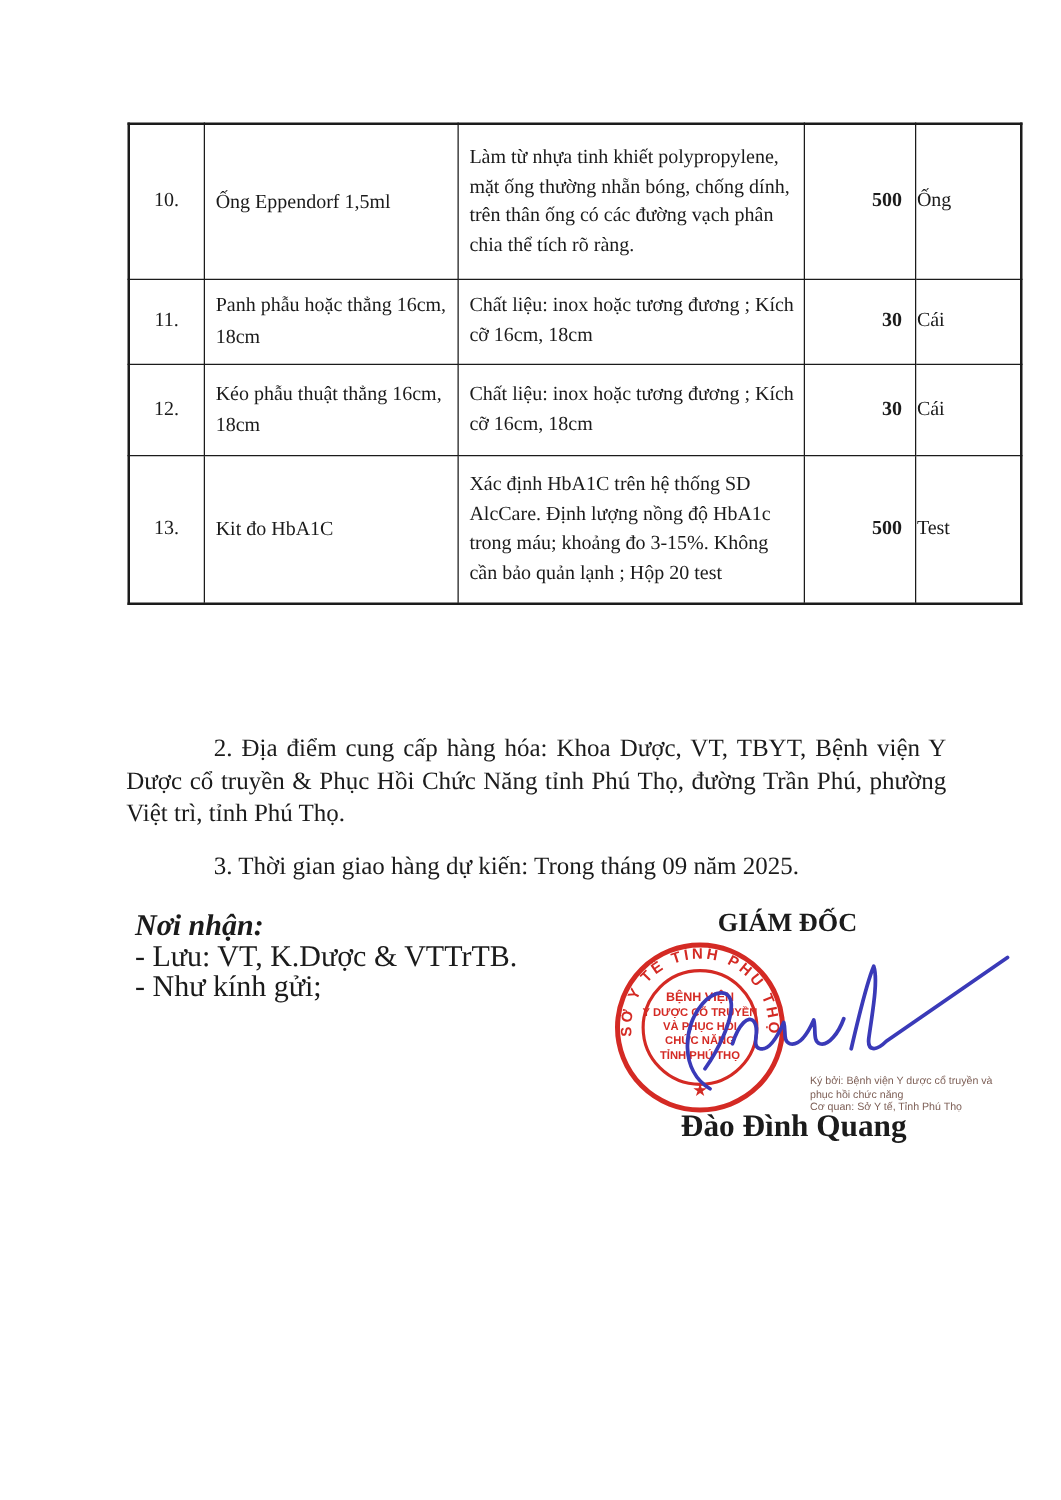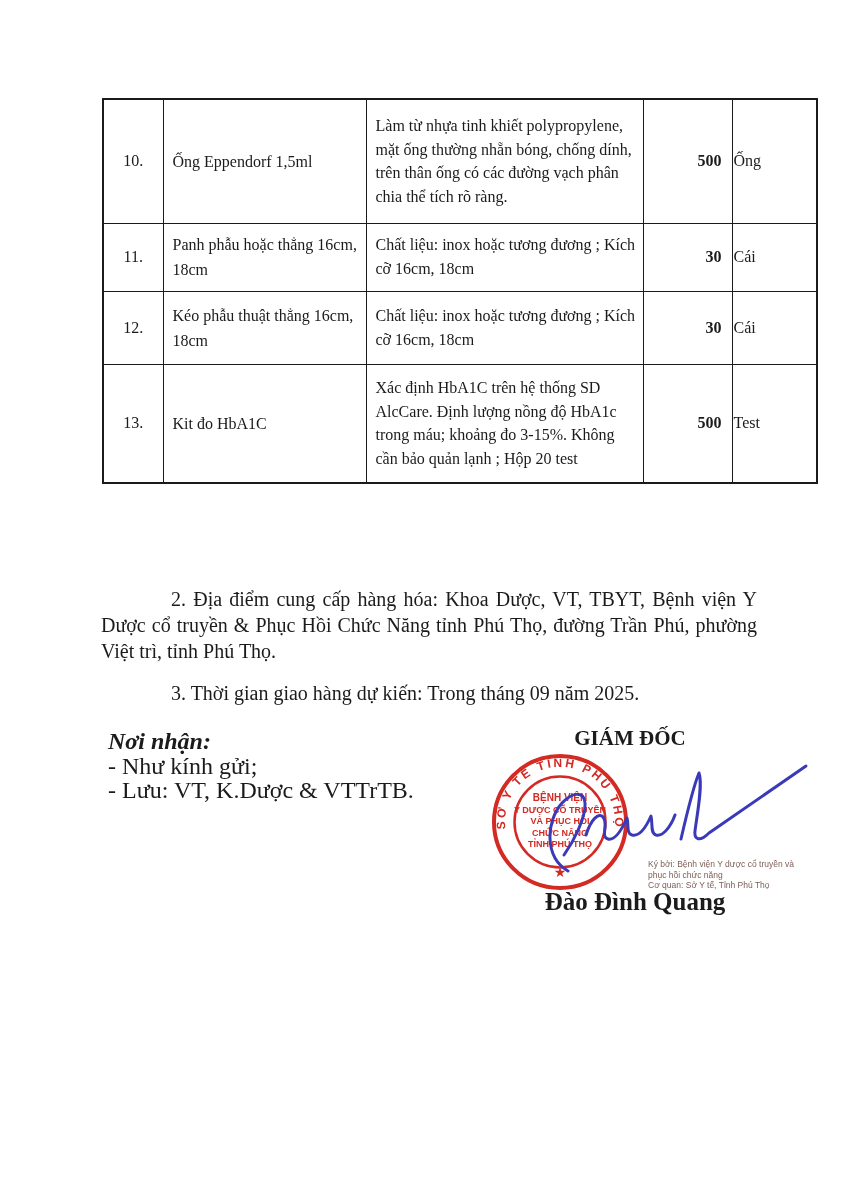--- a/index.html
+++ b/index.html
@@ -86,22 +86,22 @@
     </table>
   </div>
 
   <div class="paras">
     <p>2. Địa điểm cung cấp hàng hóa: Khoa Dược, VT, TBYT, Bệnh viện Y Dược cổ truyền &amp; Phục Hồi Chức Năng tỉnh Phú Thọ, đường Trần Phú, phường Việt trì, tỉnh Phú Thọ.</p>
     <p>3. Thời gian giao hàng dự kiến: Trong tháng 09 năm 2025.</p>
   </div>
 
   <div class="recipients">
     <div class="rtitle">Nơi nhận:</div>
+    <div>- Lưu: VT, K.Dược &amp; VTTrTB.</div>
     <div>- Như kính gửi;</div>
-    <div>- Lưu: VT, K.Dược &amp; VTTrTB.</div>
   </div>
 
   <div class="director-title">GIÁM ĐỐC</div>
 
   <svg class="stamp" viewBox="0 0 142 142">
     <circle cx="71" cy="71" r="66" fill="none" stroke="#d42a24" stroke-width="4"></circle>
     <circle cx="71" cy="71" r="45.5" fill="none" stroke="#d42a24" stroke-width="2.5"></circle>
     <defs>
       <path id="ringPath" d="M 21.2 94.2 A 55 55 0 1 1 120.8 94.2" fill="none"></path>
     </defs>

